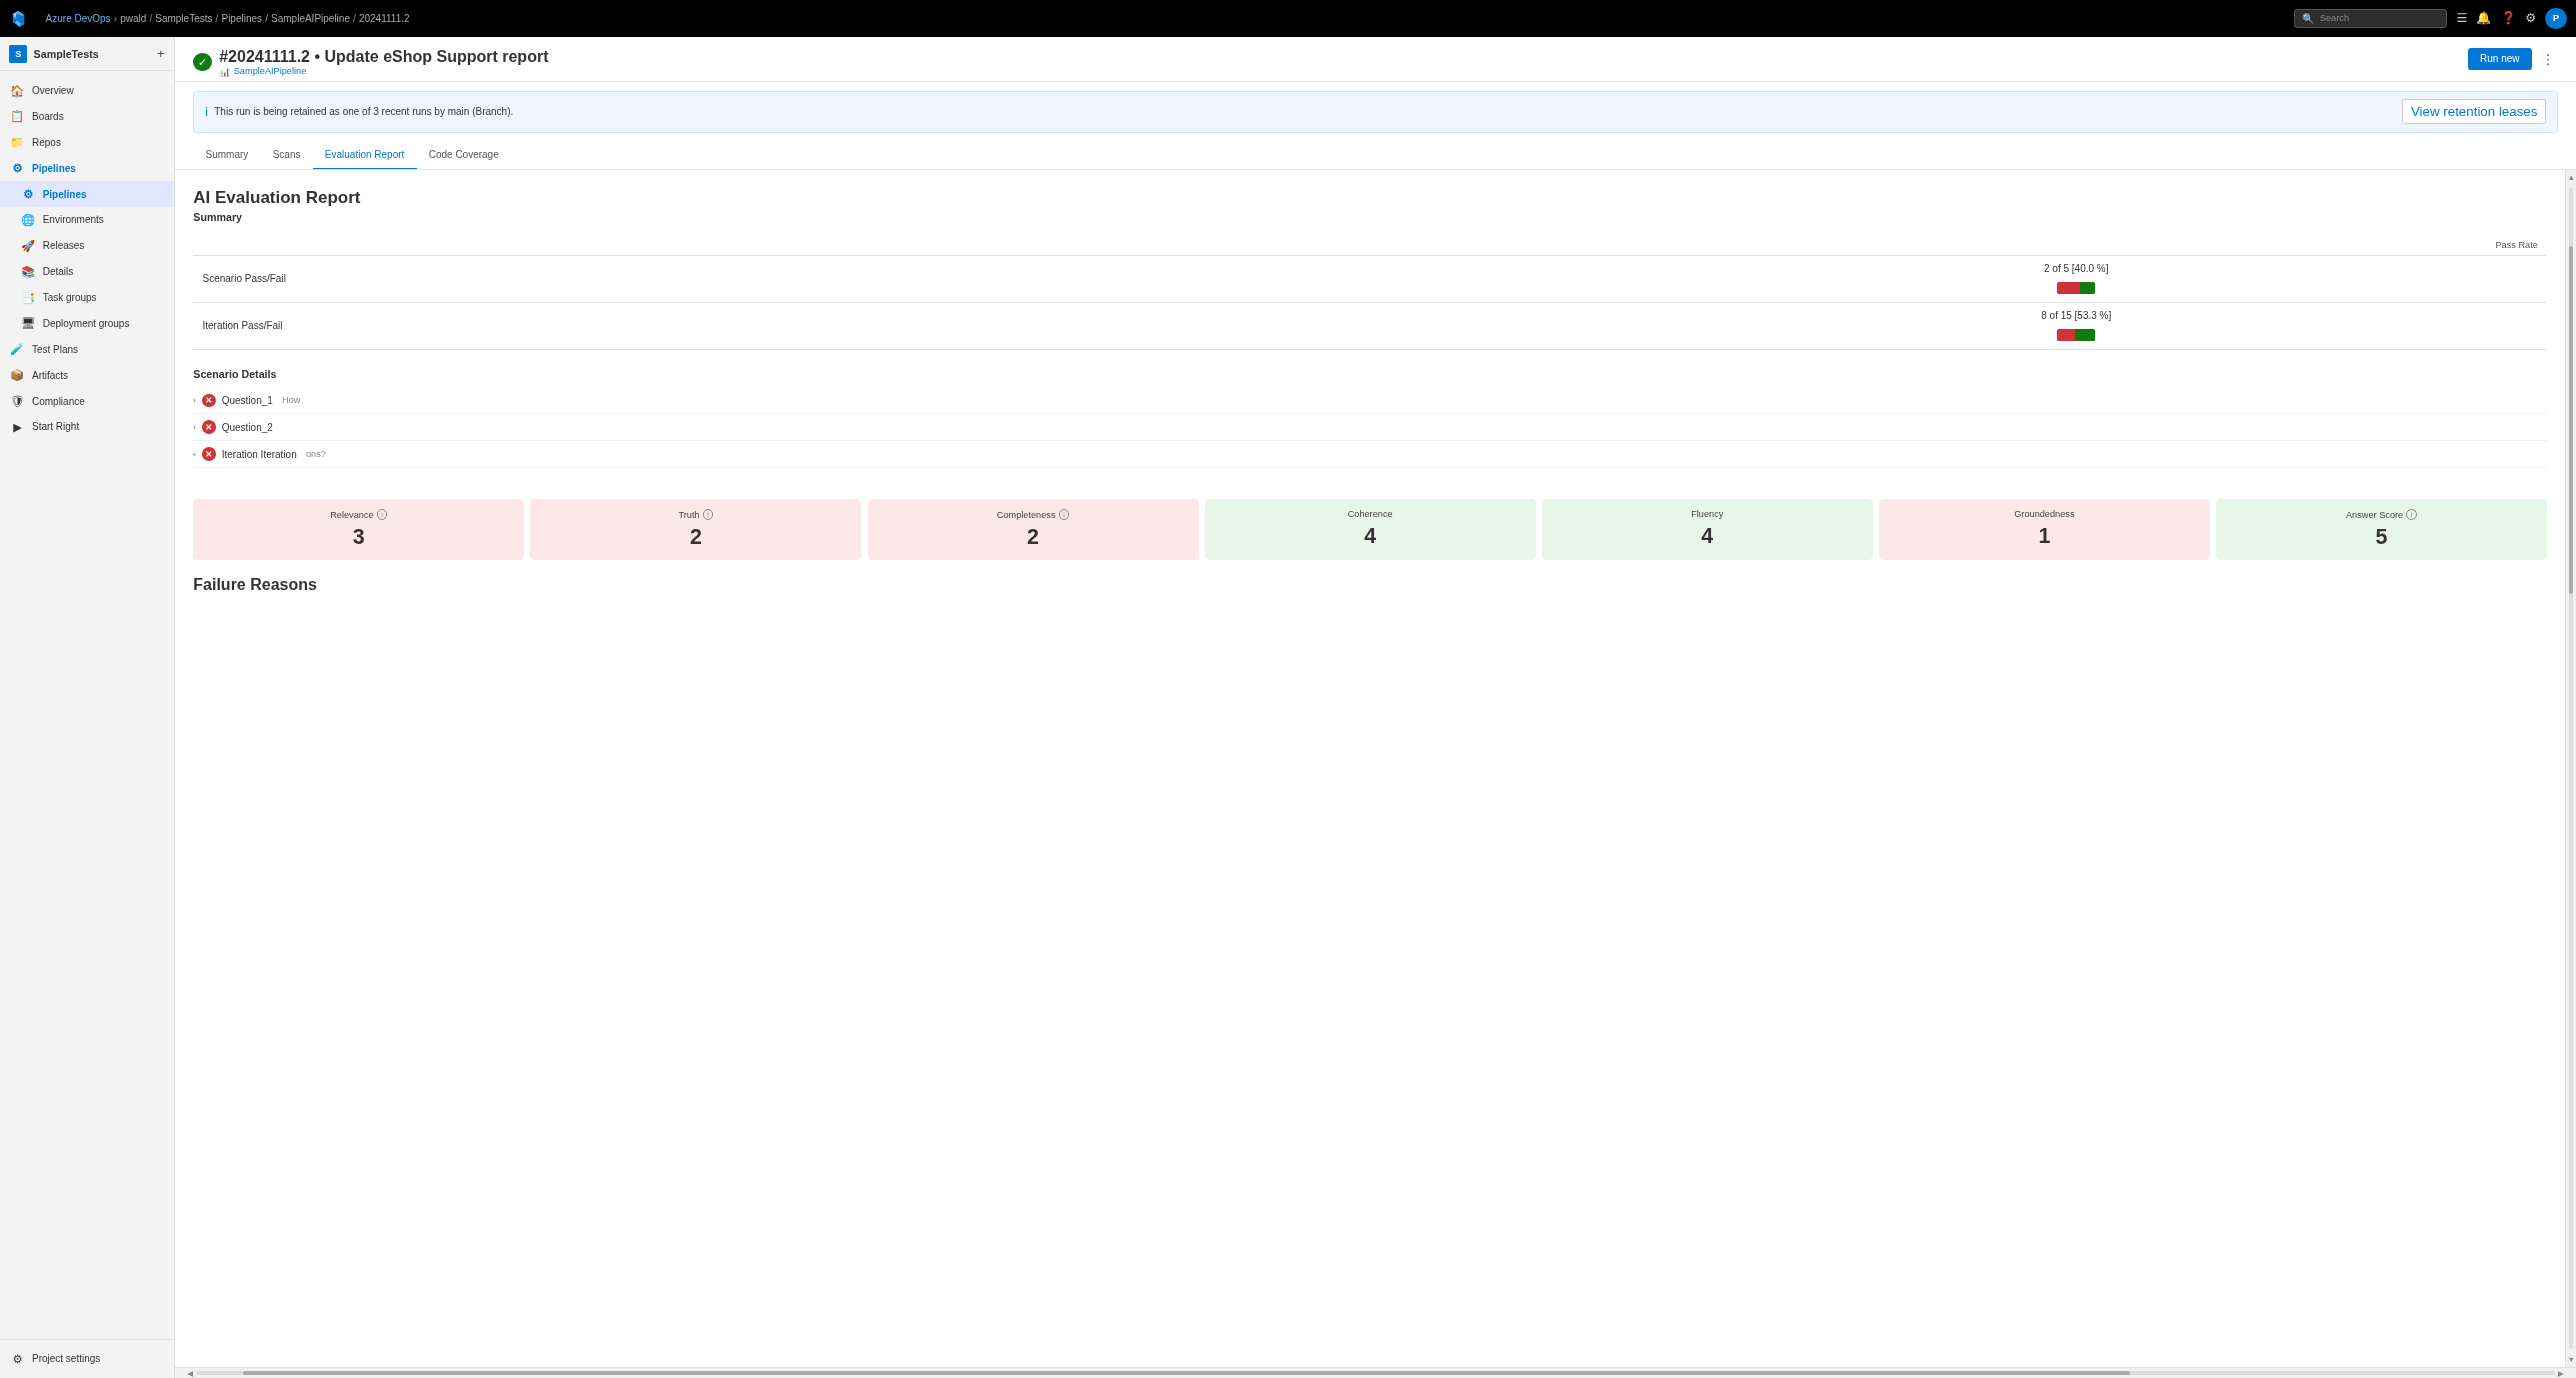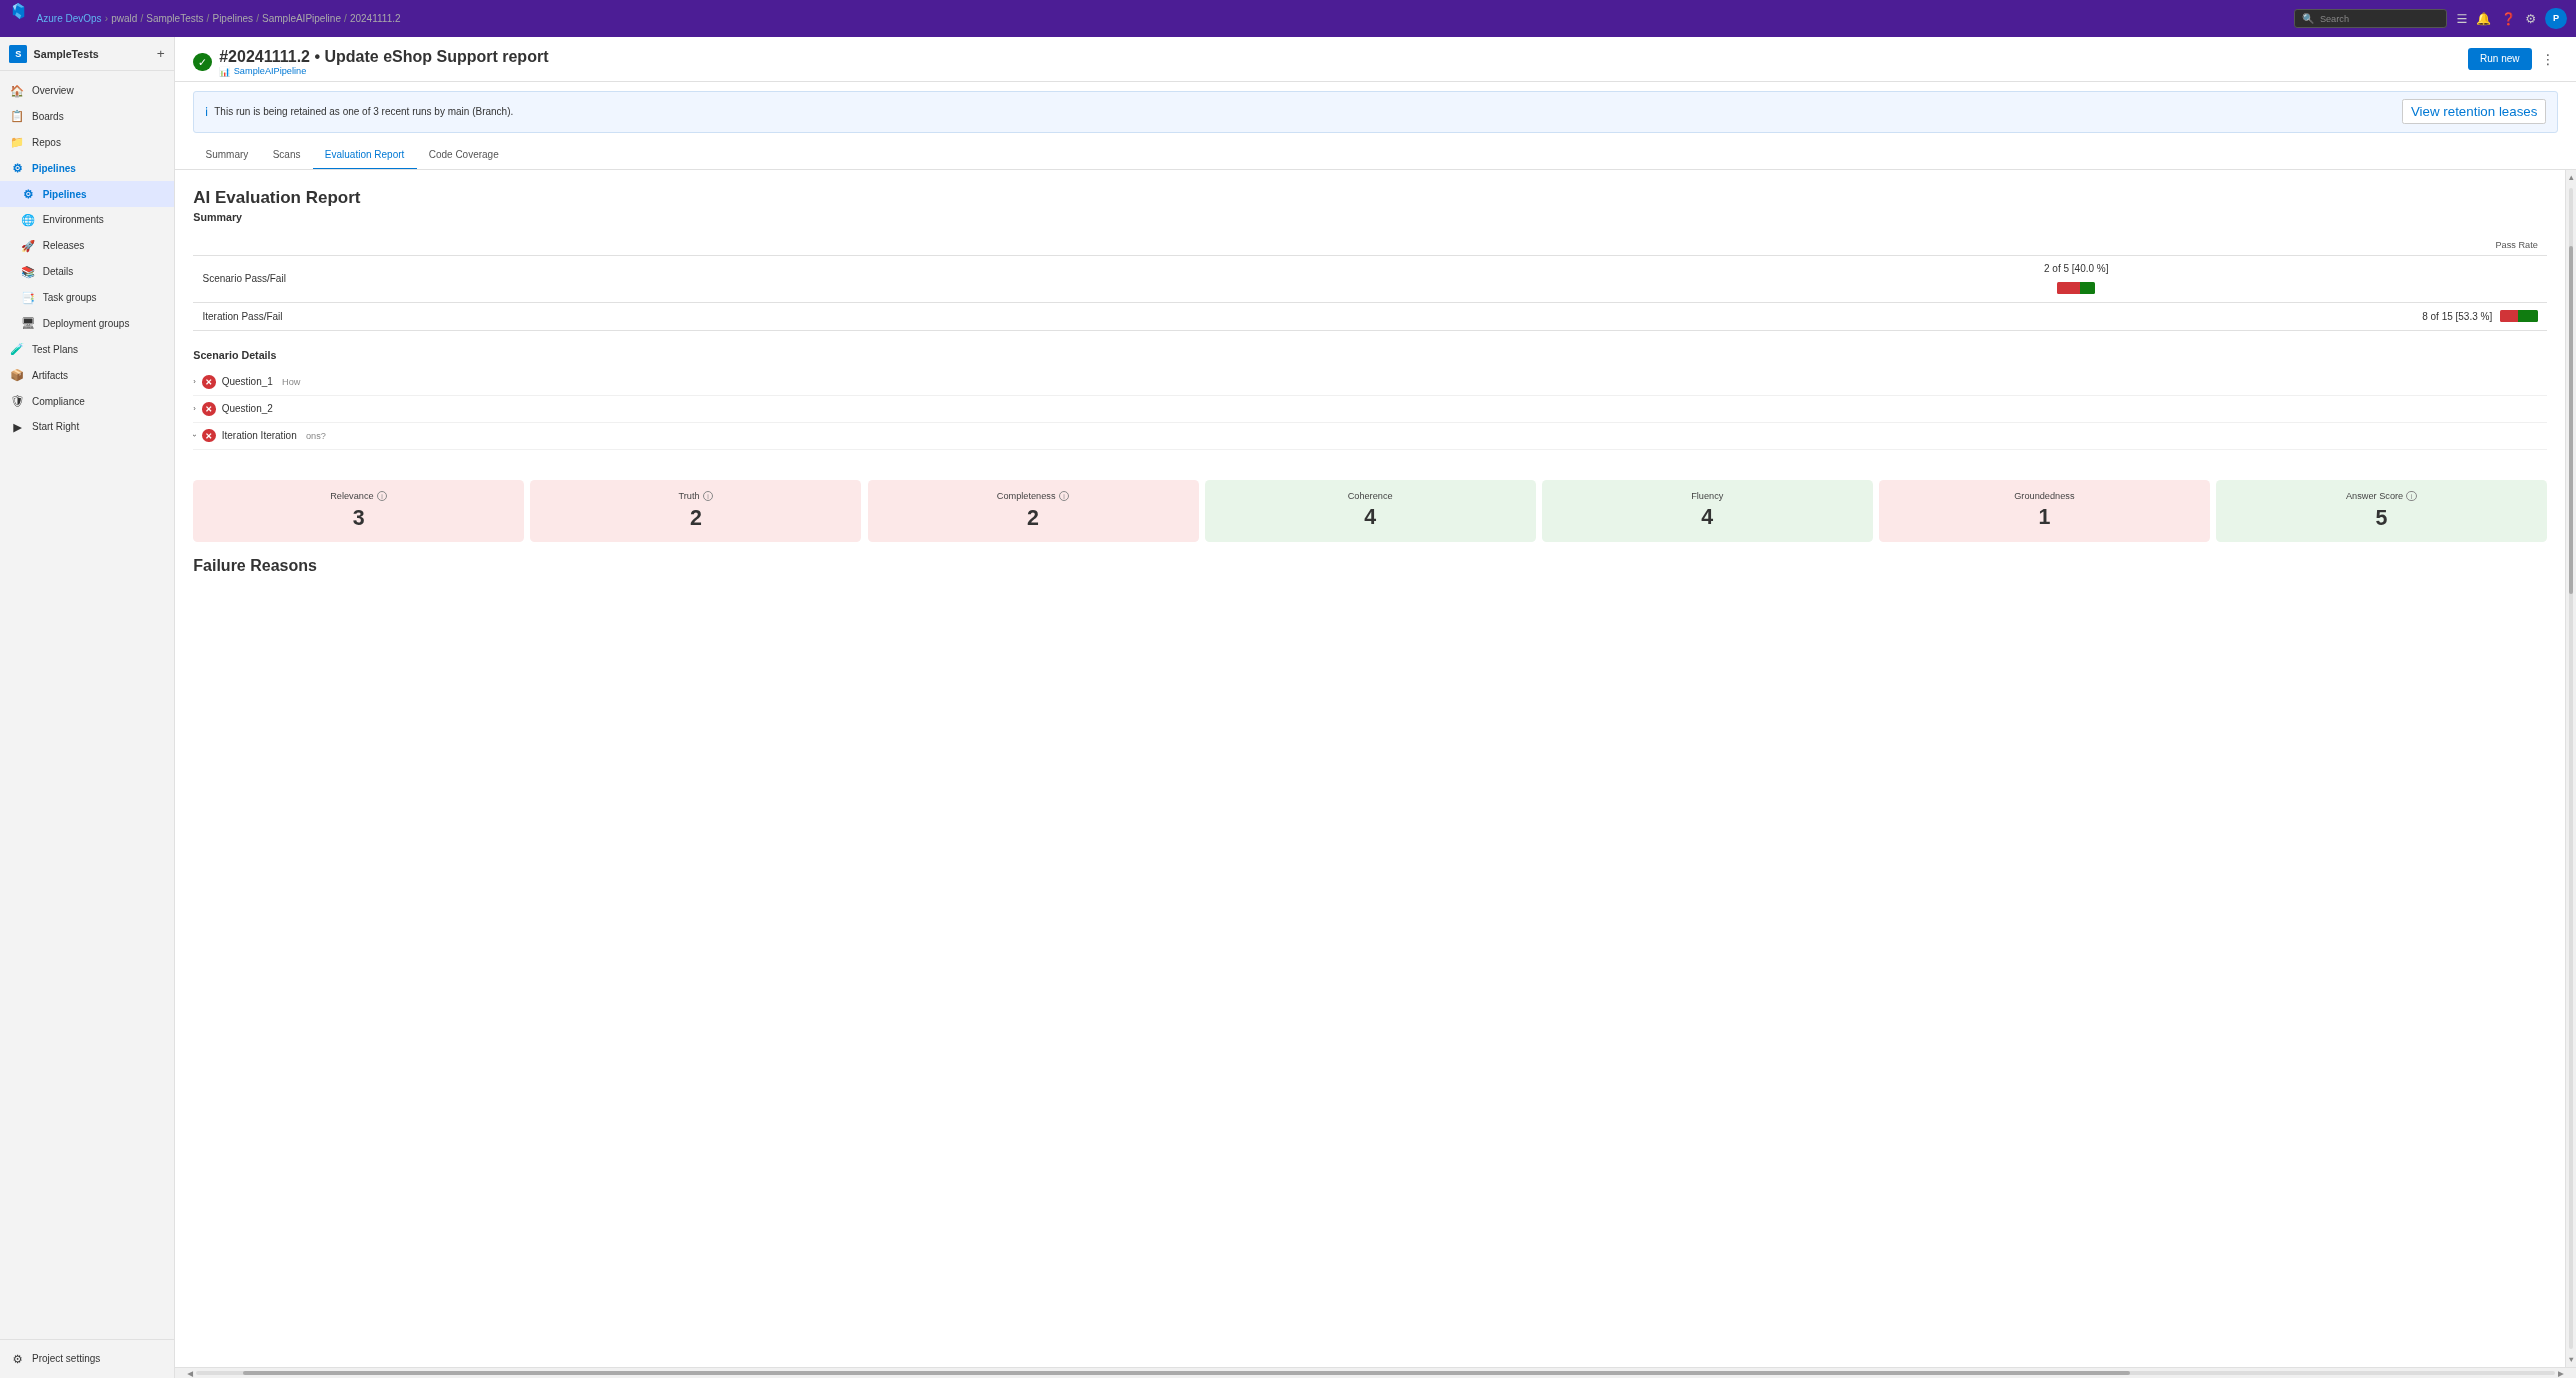--- a/index.html
+++ b/index.html
@@ -1,24 +1,25 @@
 <!DOCTYPE html>
 <html style="font-size:12.2px"><head>
   <meta charset="utf-8">
   <style>
     * { box-sizing: border-box; margin: 0; padding: 0; }
     body { font-family: 'Segoe UI', sans-serif; font-size: 10px; background: #fff; color: #333; height: 100vh; overflow: hidden; display: flex; flex-direction: column; }
 
     
     .top-nav {
       height: 37px;
-      background: #4c1d95;
-      display: flex;
+      background: #000000;
+      display: flex;
+      align-items: center;
       padding: 0 9.2px;
-      gap: 6px;
+      gap: 15px;
       flex-shrink: 0;
     }
     .top-nav .breadcrumb { color: #ccc; font-size: 10px; display: flex; align-items: center; gap: 3.1px; }
     .top-nav .breadcrumb span { color: #fff; }
     .top-nav .breadcrumb .sep { color: #888; }
     .top-nav-right { margin-left: auto; display: flex; align-items: center; gap: 9.2px; }
     .search-box {
       background: #2d2d2d;
       border: 0.8px solid #555;
       border-radius: 3.1px;
@@ -422,21 +423,21 @@
                     <div class="pass-bar">
                       <div class="bar-fail" style="flex:3;"></div>
                       <div class="bar-pass" style="flex:2;"></div>
                     </div>
                   </div>
                 </td>
               </tr>
               <tr>
                 <td>Iteration Pass/Fail</td>
                 <td>
-                  <div style="display:flex;align-items:center;justify-content:flex-end;gap:7.6px;">
+                  <div style="display:flex;align-items:center;justify-content:flex-end;gap:7.6px;flex-direction:column;">
                     <span>8 of 15 [53.3 %]</span>
                     <div class="pass-bar">
                       <div class="bar-fail" style="flex:7;"></div>
                       <div class="bar-pass" style="flex:8;"></div>
                     </div>
                   </div>
                 </td>
               </tr>
             </tbody>
           </table>

